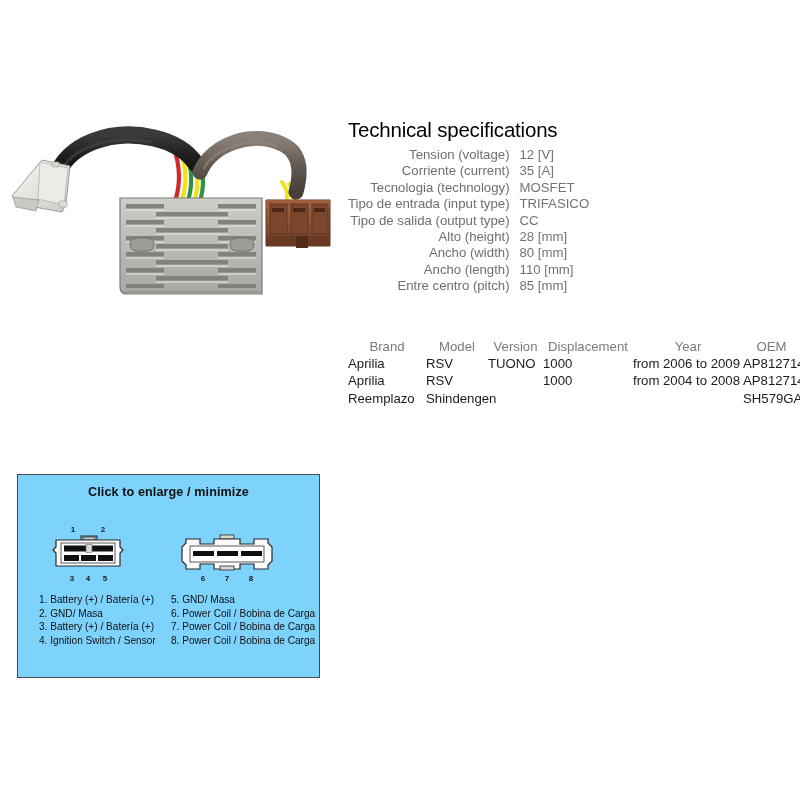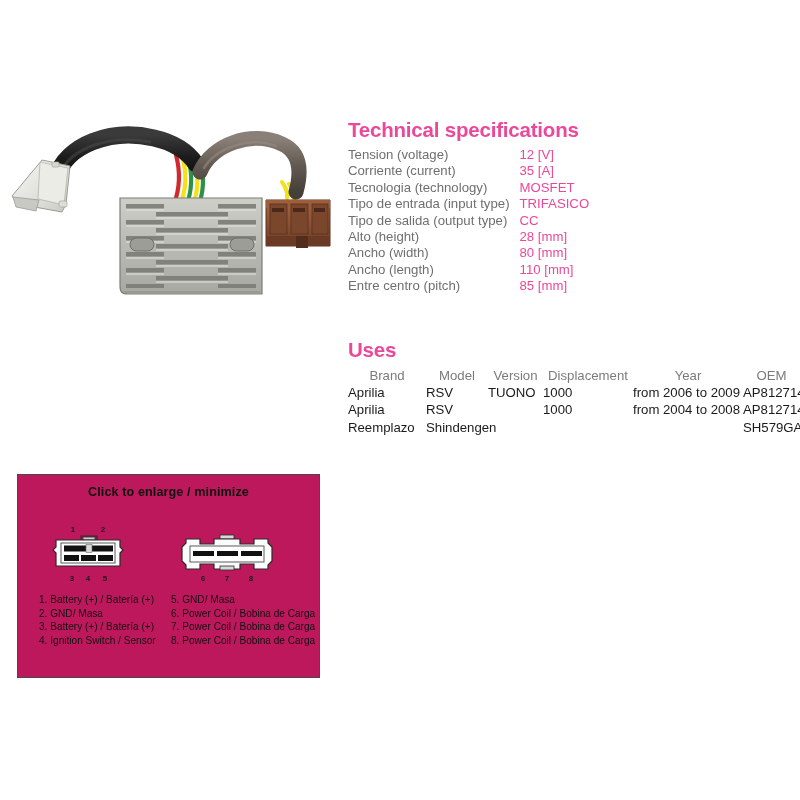--- a/index.html
+++ b/index.html
@@ -17,39 +17,39 @@
   #product-photo{
     position:absolute;left:4px;top:108px;width:336px;height:220px;
   }
   #product-photo svg{display:block;width:336px;height:220px;}
 
   
   #spec-panel{
     position:absolute;left:348px;top:118px;width:450px;
   }
   .section-heading{
-    color:#ec4899;
+    color:#000000;
     font-size:20.5px;
-    font-weight:bold;
+    font-weight:normal;
     letter-spacing:-0.2px;
     margin:0 0 5px 0;
     line-height:24px;
   }
   table.spec{
     border-collapse:collapse;
     font-size:13.2px;
     line-height:16.4px;
   }
   table.spec td{
     padding:0 0 0 0;
     vertical-align:top;
     white-space:nowrap;
   }
-  table.spec td.lbl{color:#6f6f6f;padding-right:10px;}
-  table.spec td.val{color:#ec4899;}
+  table.spec td.lbl{color:#6f6f6f;padding-right:10px;text-align:right;}
+  table.spec td.val{color:#737373;}
 
   #uses-panel{
     position:absolute;left:348px;top:338px;width:452px;
   }
   table.uses{
     border-collapse:collapse;
     font-size:13.2px;
     line-height:17.2px;
     width:452px;
     table-layout:fixed;
@@ -71,21 +71,21 @@
   .c-model{width:62px;}
   .c-version{width:55px;}
   .c-displacement{width:90px;}
   .c-year{width:110px;}
   .c-oem{width:auto;margin-left:23px;}
 
   
   #diagram-box{
     position:absolute;left:17px;top:474px;width:303px;height:204px;
     border:1.4px solid #4a4a4a;
-    background:#be185d;
+    background:#7dd3fc;
     box-sizing:border-box;
   }
   #diagram-title{
     text-align:center;
     font-size:12.6px;
     font-weight:bold;
     color:#111111;
     margin-top:10px;
     letter-spacing:0.1px;
   }
@@ -276,21 +276,20 @@
           </tr>
           <tr>
             <td class="lbl">Entre centro (pitch)</td>
             <td class="val">85 [mm]</td>
           </tr>
         </tbody>
     </table>
   </div>
 
   <div id="uses-panel">
-    <div class="section-heading">Uses</div>
     <table class="uses">
       <thead>
         <tr>
           <th class="c-brand">Brand</th>
           <th class="c-model">Model</th>
           <th class="c-version">Version</th>
           <th class="c-displacement">Displacement</th>
           <th class="c-year">Year</th>
           <th class="c-oem">OEM</th>
         </tr>

